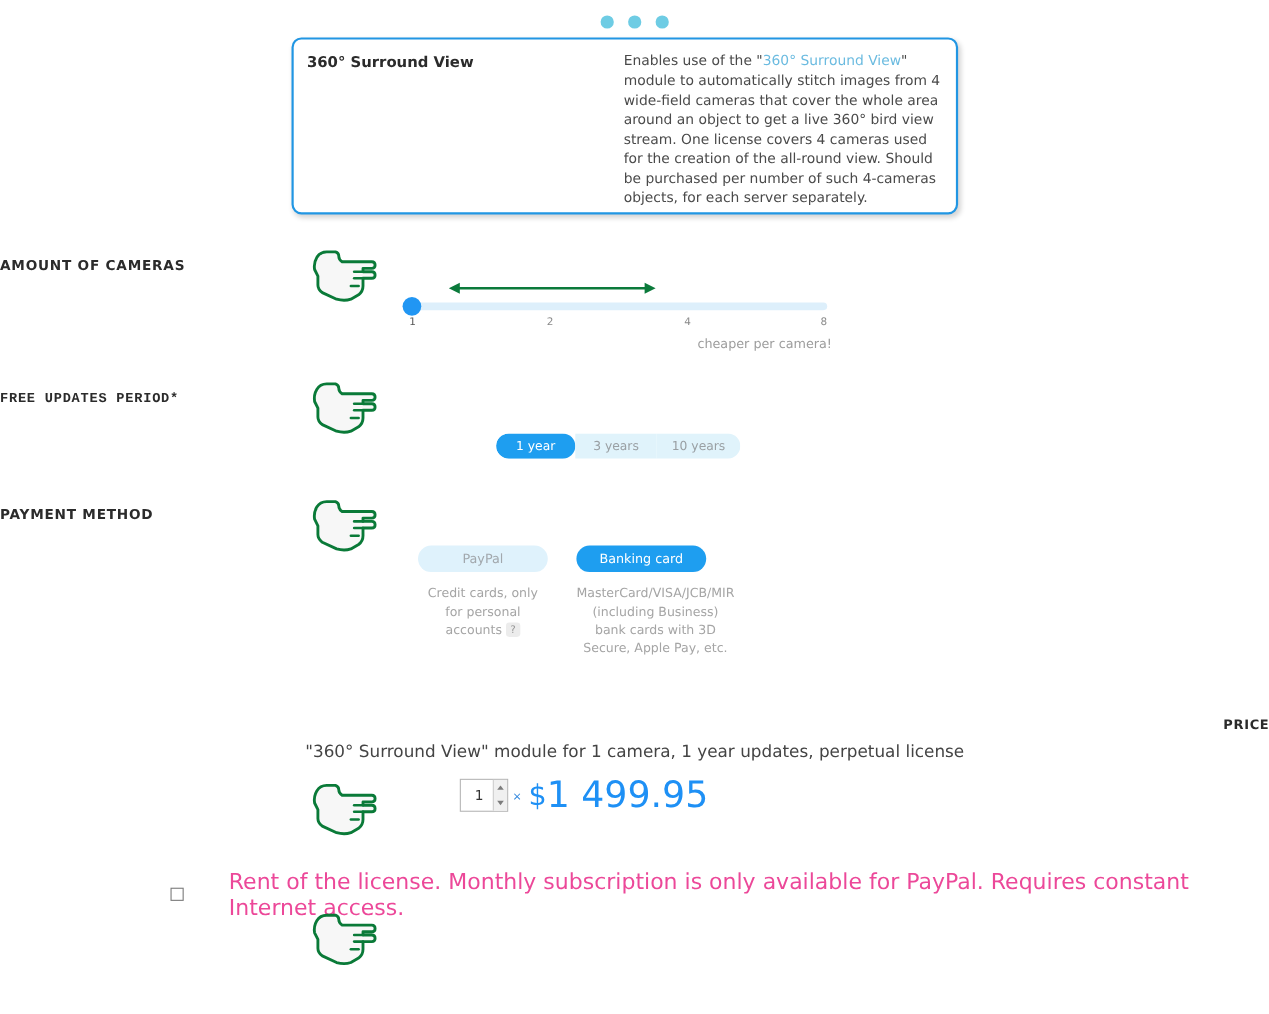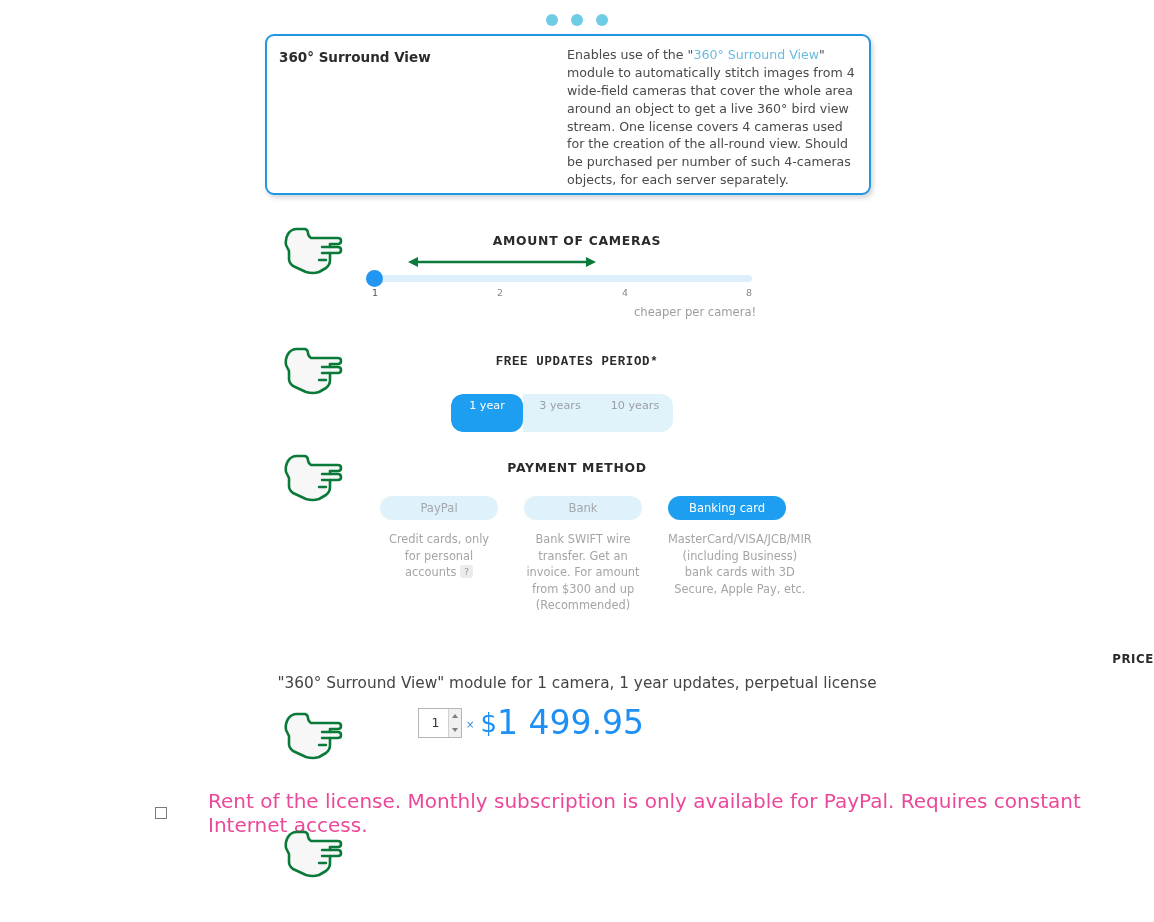--- a/index.html
+++ b/index.html
@@ -38,21 +38,21 @@
   .card-desc {
     flex: 1; font-size: 12.6px; line-height: 1.42; color: #4a4a4a;
   }
   .card-desc .hl { color: #6bbbe0; }
   .hand {
     position: absolute; width: 62px; height: 52px;
   }
   .hand svg { width: 62px; height: 52px; display: block; }
 
   .sec-title {
-    position: absolute; left: 0; width: 1154px; text-align: center;
+    position: absolute; left: 0; width: 1154px; text-align: left;
     font-size: 12.4px; font-weight: bold; letter-spacing: 0.7px;
     color: #2b2b2b;
   }
 
   
   .slider-wrap { position: absolute; left: 366px; top: 275px; width: 386px; }
   .slider-track {
     position: absolute; left: 0; top: 0;
     width: 386px; height: 7px; border-radius: 4px; background: #ddeffb;
   }
@@ -69,21 +69,21 @@
   .tick.first { color: #555; }
   .arrow-svg { position: absolute; left: 40px; top: -22px; }
   .cheaper {
     position: absolute; left: 268px; top: 30px;
     font-size: 11.6px; color: #9d9d9d; white-space: nowrap;
   }
 
   
   .seg {
     position: absolute; left: 451px; top: 394px;
-    display: flex; height: 38px;
+    display: flex; height: 23px;
     border-radius: 12px; overflow: hidden;
   }
   .seg-item {
     font-size: 11.2px; line-height: 23px; text-align: center;
     background: #e0f3fb; color: #9aa0a4; cursor: pointer;
   }
   .seg-item.w1 { width: 72px; }
   .seg-item.w2 { width: 74px; }
   .seg-item.w3 { width: 76px; }
   .seg-item.active {
@@ -252,24 +252,20 @@
       <path d="M49 22 L41 22" fill="none" stroke="#0a7a38" stroke-width="2.4" stroke-linecap="round"></path>
       <path d="M49 28 L41 28" fill="none" stroke="#0a7a38" stroke-width="2.4" stroke-linecap="round"></path>
       <path d="M45 35 L38 35" fill="none" stroke="#0a7a38" stroke-width="2.4" stroke-linecap="round"></path>
     </svg>
   </div>
 
   <div class="pay-row">
     <div class="pay-col">
       <div class="pay-btn">PayPal</div>
       <div class="pay-note"><span>Credit cards, only for personal accounts</span> <span class="qmark">?</span></div>
-    </div>
-    <div class="pay-col">
-      <div class="pay-btn">Bank</div>
-      <div class="pay-note">Bank SWIFT wire transfer. Get an invoice. For amount from $300 and up (Recommended)</div>
     </div>
     <div class="pay-col">
       <div class="pay-btn active">Banking card</div>
       <div class="pay-note">MasterCard/VISA/JCB/MIR (including Business) bank cards with 3D Secure, Apple Pay, etc.</div>
     </div>
   </div>
 
   <div class="price-title">PRICE</div>
   <div class="price-desc">"360° Surround View" module for 1 camera, 1 year updates, perpetual license</div>
 

